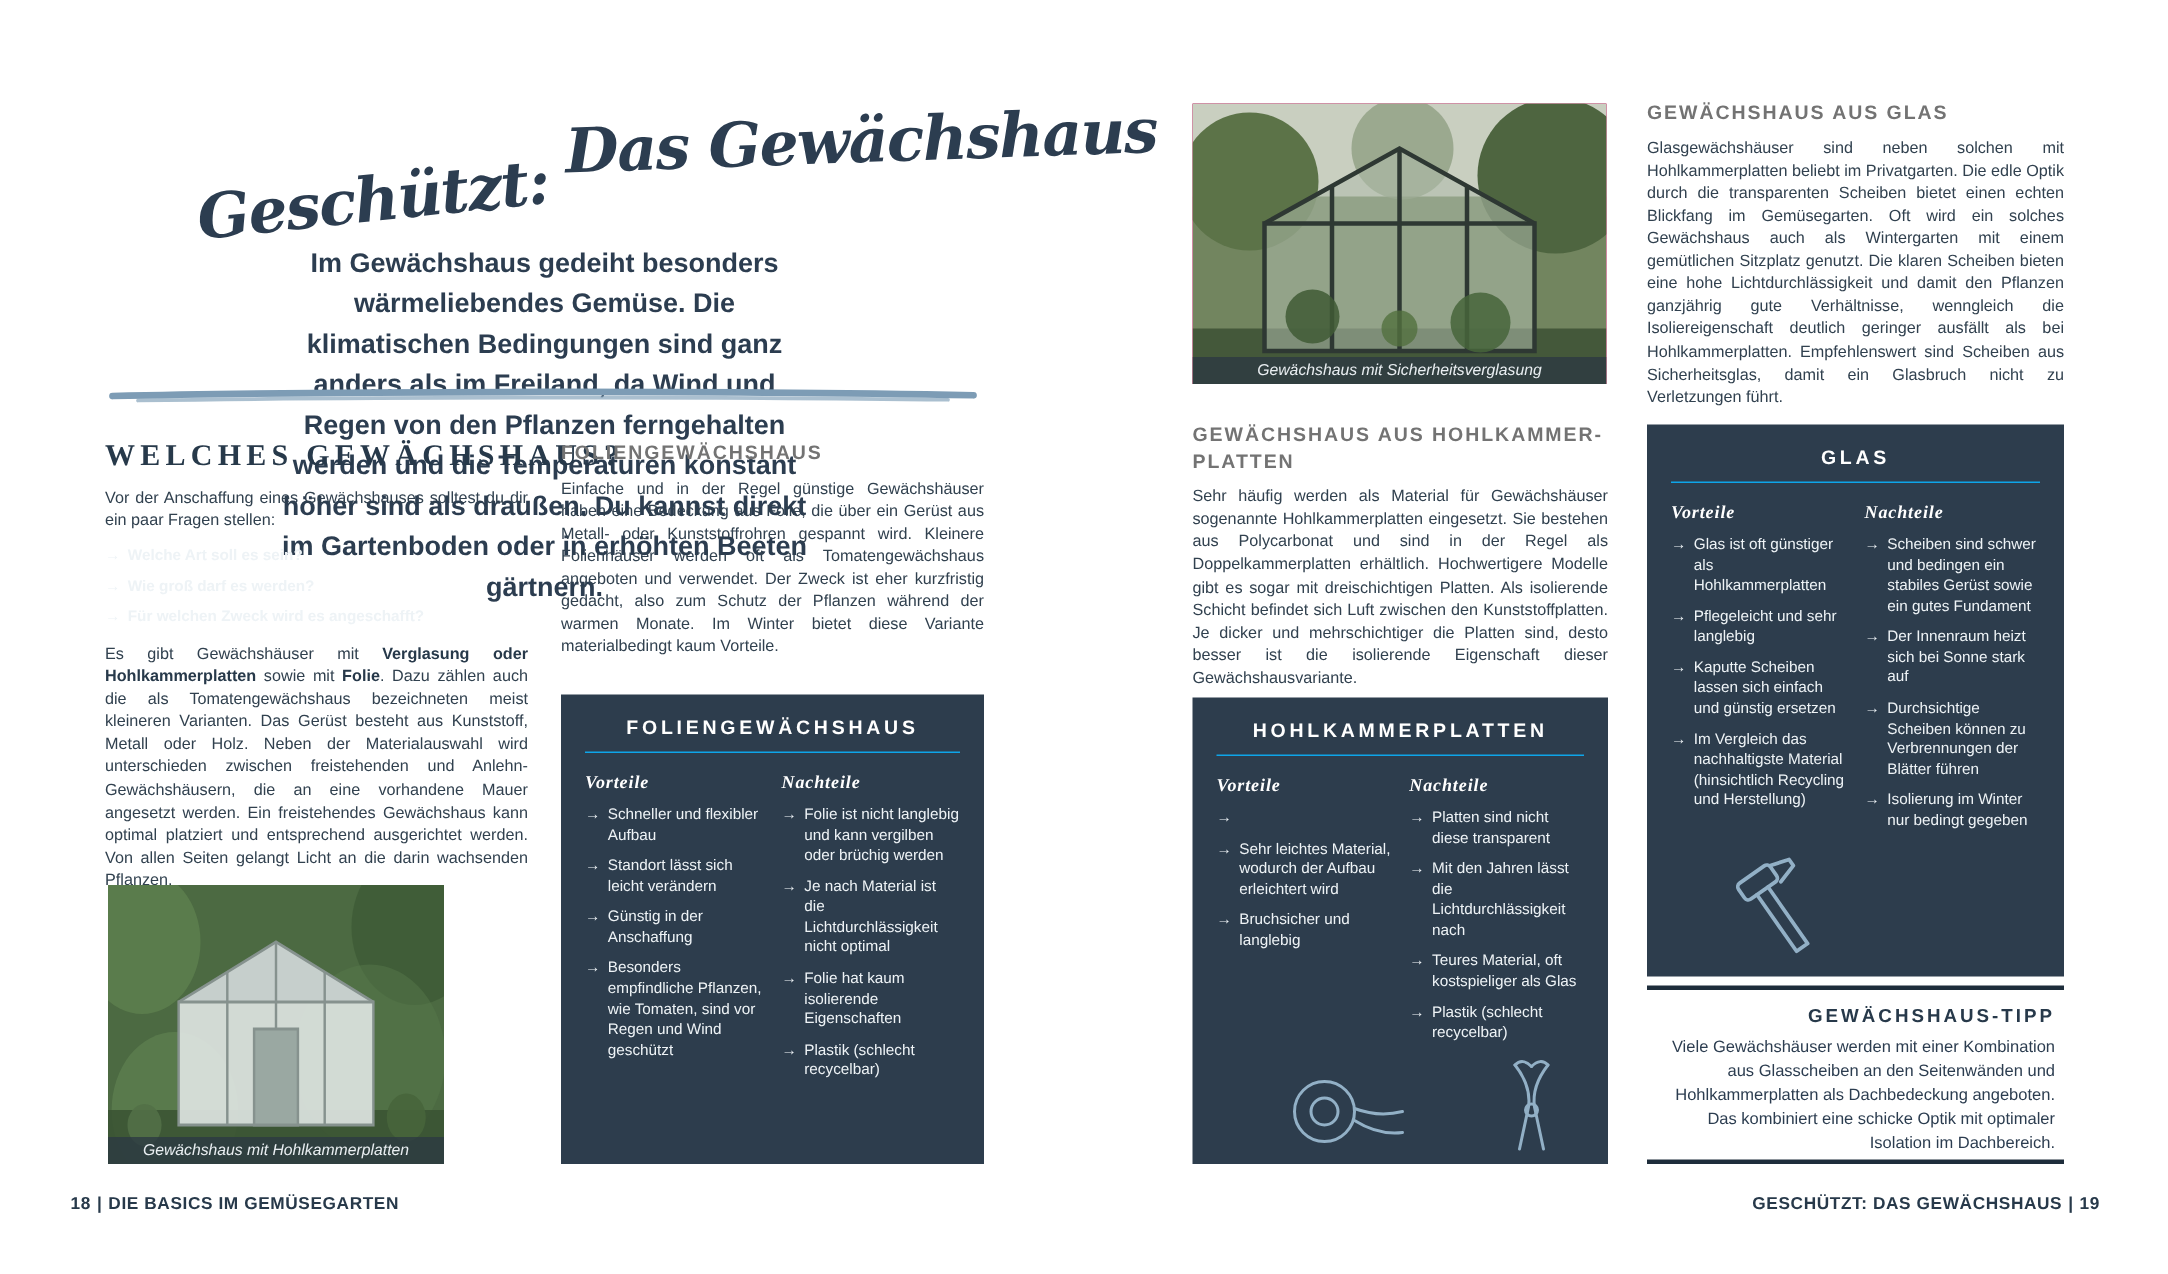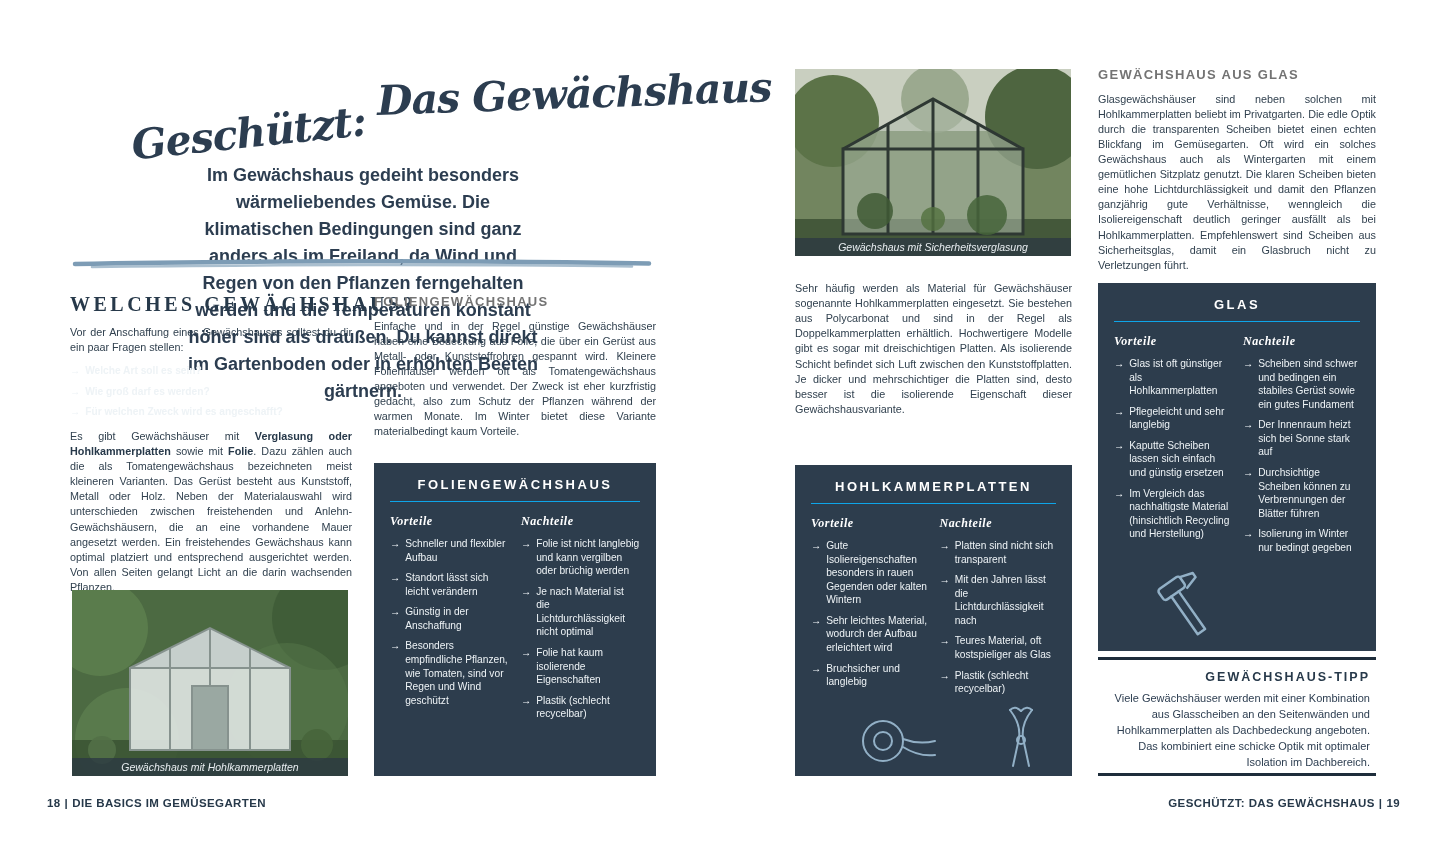--- a/index.html
+++ b/index.html
@@ -85,21 +85,21 @@
             <span>Wie groß darf es werden?</span>
           </div>
           <div class="arrow-item">
             <span class="arrow">→</span>
             <span>Für welchen Zweck wird es angeschafft?</span>
           </div>
         </div>
       <p class="jtext"><span>Es gibt Gewächshäuser mit </span><strong>Verglasung oder Hohlkammerplatten</strong><span> sowie mit </span><strong>Folie</strong><span>. Dazu zählen auch die als Tomatengewächshaus bezeichneten meist kleineren Varianten. Das Gerüst besteht aus Kunststoff, Metall oder Holz. Neben der Materialauswahl wird unterschieden zwischen freistehenden und Anlehn-Gewächshäusern, die an eine vorhandene Mauer angesetzt werden. Ein freistehendes Gewächshaus kann optimal platziert und entsprechend ausgerichtet werden. Von allen Seiten gelangt Licht an die darin wachsenden Pflanzen.</span></p>
     </div>
 
-    <figure class="abs photo" style="left:72px;top:590px;width:276px;height:186px;">
+    <figure class="abs photo" style="left:72px;top:590px;width:224px;height:186px;">
       <svg viewBox="0 0 276 186" preserveAspectRatio="none">
         <rect width="276" height="186" fill="#4c6a42"></rect>
         <circle cx="28" cy="38" r="48" fill="#5d7f4e" opacity=".85"></circle>
         <circle cx="252" cy="28" r="52" fill="#3f5c37" opacity=".9"></circle>
         <circle cx="215" cy="115" r="62" fill="#56774a" opacity=".5"></circle>
         <circle cx="55" cy="150" r="52" fill="#628553" opacity=".6"></circle>
         <rect y="150" width="276" height="36" fill="#3a5233" opacity=".85"></rect>
         <polygon points="58,78 138,38 218,78 218,160 58,160" fill="#dde4e1" opacity=".92"></polygon>
         <polygon points="58,78 138,38 218,78" fill="#c6cfcc"></polygon>
         <g stroke="#86928e" stroke-width="2" fill="none">
@@ -204,49 +204,49 @@
       </svg>
       <figcaption class="caption">Gewächshaus mit Sicherheitsverglasung</figcaption>
     </figure>
 
     <div class="abs" style="left:1098px;top:66px;width:278px;">
       <h2 class="h-sans">GEWÄCHSHAUS AUS GLAS</h2>
       <p class="jtext">Glasgewächshäuser sind neben solchen mit Hohlkammerplatten beliebt im Privatgarten. Die edle Optik durch die transparenten Scheiben bietet einen echten Blickfang im Gemüsegarten. Oft wird ein solches Gewächshaus auch als Wintergarten mit einem gemütlichen Sitzplatz genutzt. Die klaren Scheiben bieten eine hohe Lichtdurchlässigkeit und damit den Pflanzen ganzjährig gute Verhältnisse, wenngleich die Isoliereigenschaft deutlich geringer ausfällt als bei Hohlkammerplatten. Empfehlenswert sind Scheiben aus Sicherheitsglas, damit ein Glasbruch nicht zu Verletzungen führt.</p>
     </div>
 
     <div class="abs" style="left:795px;top:281px;width:277px;">
+      <h2 class="h-sans">GEWÄCHSHAUS AUS HOHLKAMMER-PLATTEN</h2>
       <p class="jtext">Sehr häufig werden als Material für Gewächshäuser sogenannte Hohlkammerplatten eingesetzt. Sie bestehen aus Polycarbonat und sind in der Regel als Doppelkammerplatten erhältlich. Hochwertigere Modelle gibt es sogar mit dreischichtigen Platten. Als isolierende Schicht befindet sich Luft zwischen den Kunststoffplatten. Je dicker und mehrschichtiger die Platten sind, desto besser ist die isolierende Eigenschaft dieser Gewächshausvariante.</p>
     </div>
 
     <section class="abs dark-box" style="left:795px;top:465px;width:277px;height:311px;">
       <h3 class="box-title">HOHLKAMMERPLATTEN</h3>
       <div class="box-cols">
         <div class="box-col">
           <div class="pc-label">Vorteile</div>
           <div class="arrow-list">
               <div class="arrow-item">
                 <span class="arrow">→</span>
-                <span>Gute Isoliereigenschaften besonders in rauen Gegenden oder kalten Wintern</span>
               </div>
               <div class="arrow-item">
                 <span class="arrow">→</span>
                 <span>Sehr leichtes Material, wodurch der Aufbau erleichtert wird</span>
               </div>
               <div class="arrow-item">
                 <span class="arrow">→</span>
                 <span>Bruchsicher und langlebig</span>
               </div>
             </div>
         </div>
         <div class="box-col">
           <div class="pc-label">Nachteile</div>
           <div class="arrow-list">
               <div class="arrow-item">
                 <span class="arrow">→</span>
-                <span>Platten sind nicht sich transparent</span>
+                <span>Platten sind nicht diese transparent</span>
               </div>
               <div class="arrow-item">
                 <span class="arrow">→</span>
                 <span>Mit den Jahren lässt die Lichtdurchlässigkeit nach</span>
               </div>
               <div class="arrow-item">
                 <span class="arrow">→</span>
                 <span>Teures Material, oft kostspieliger als Glas</span>
               </div>
               <div class="arrow-item">

